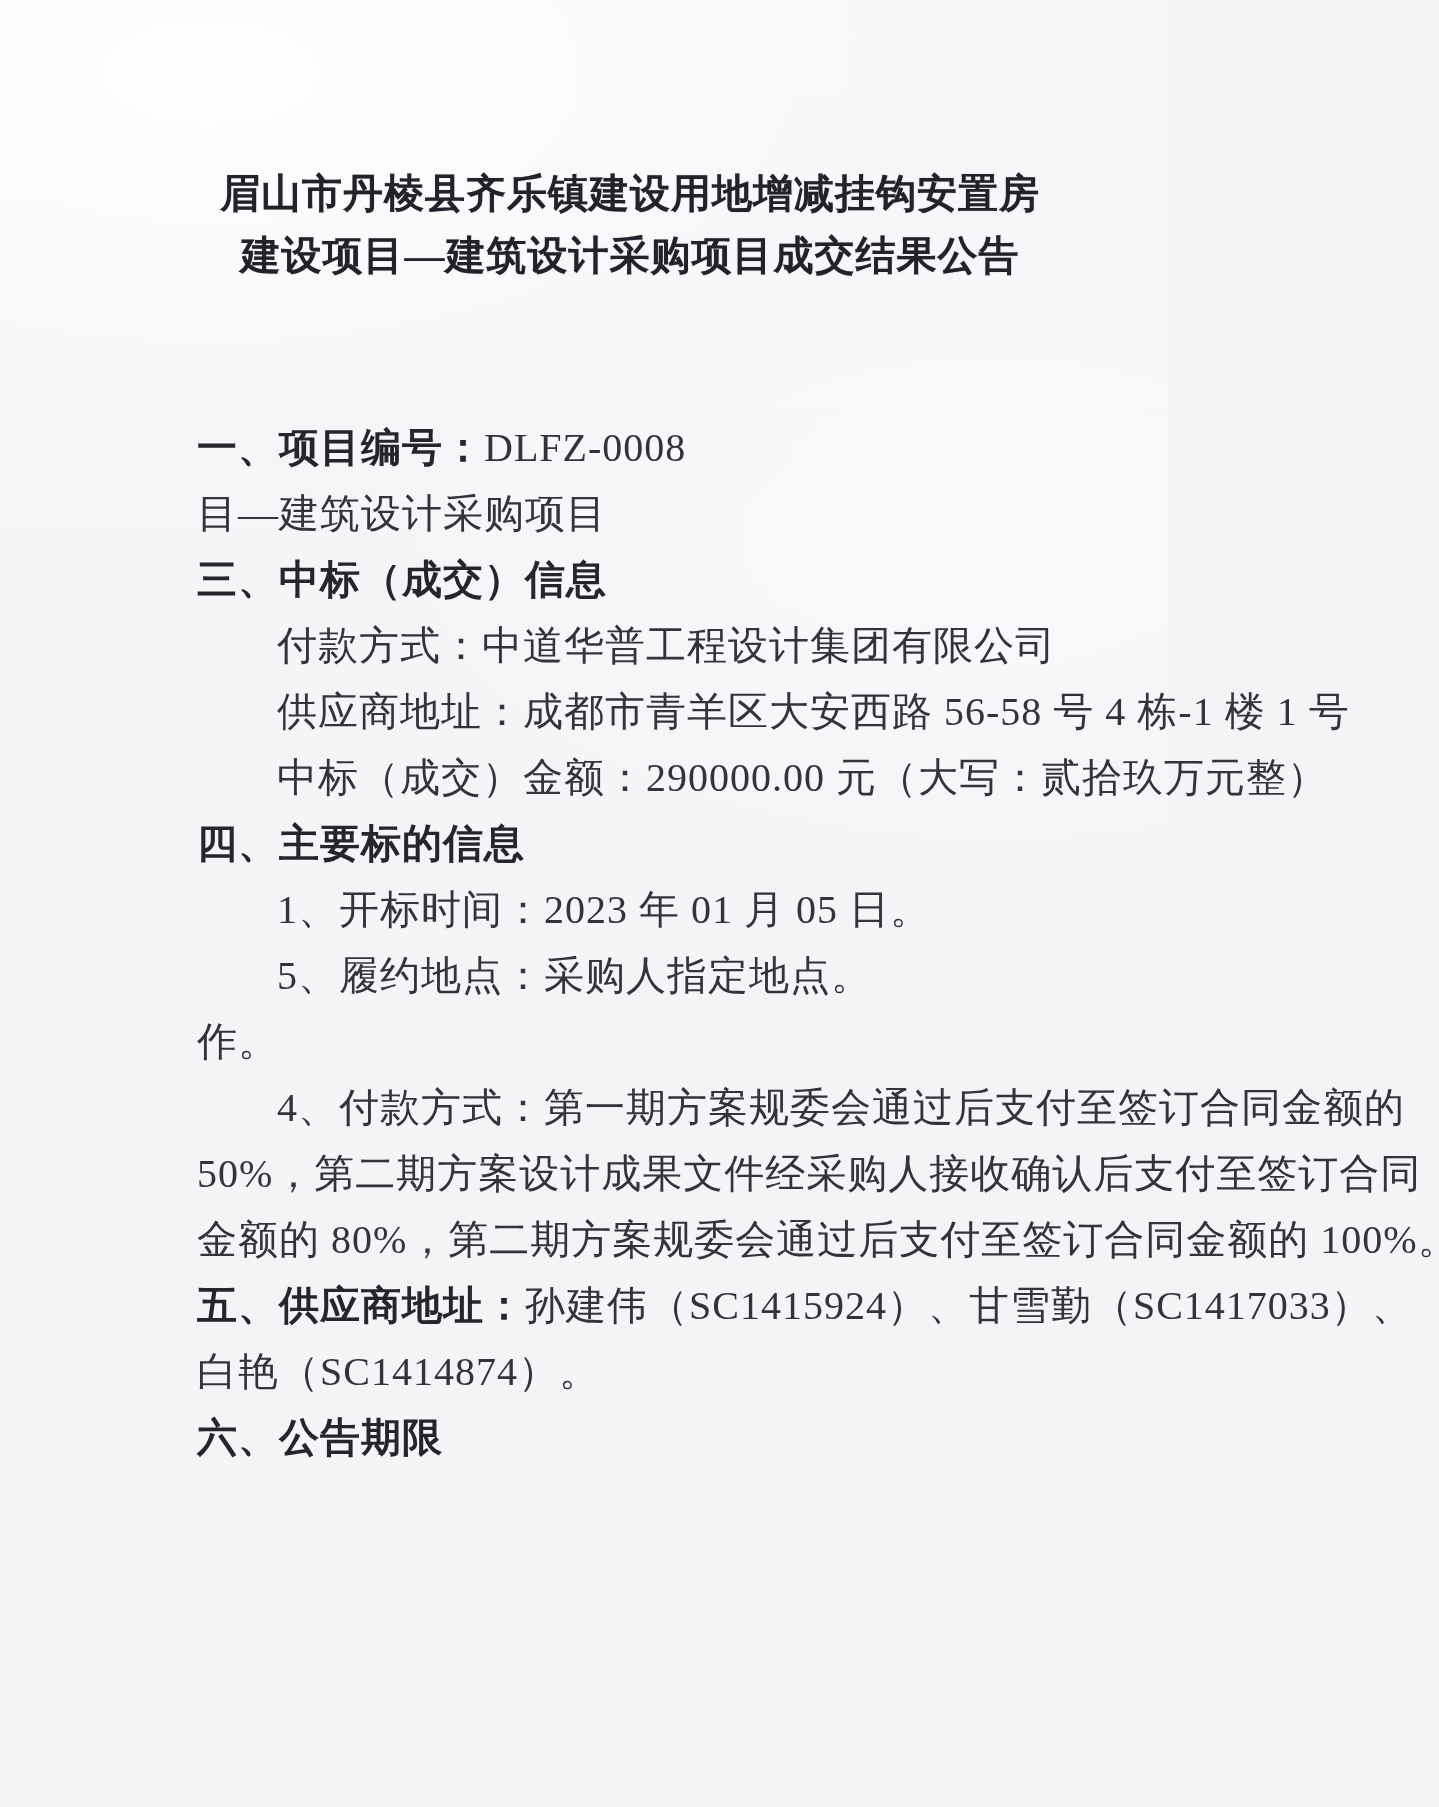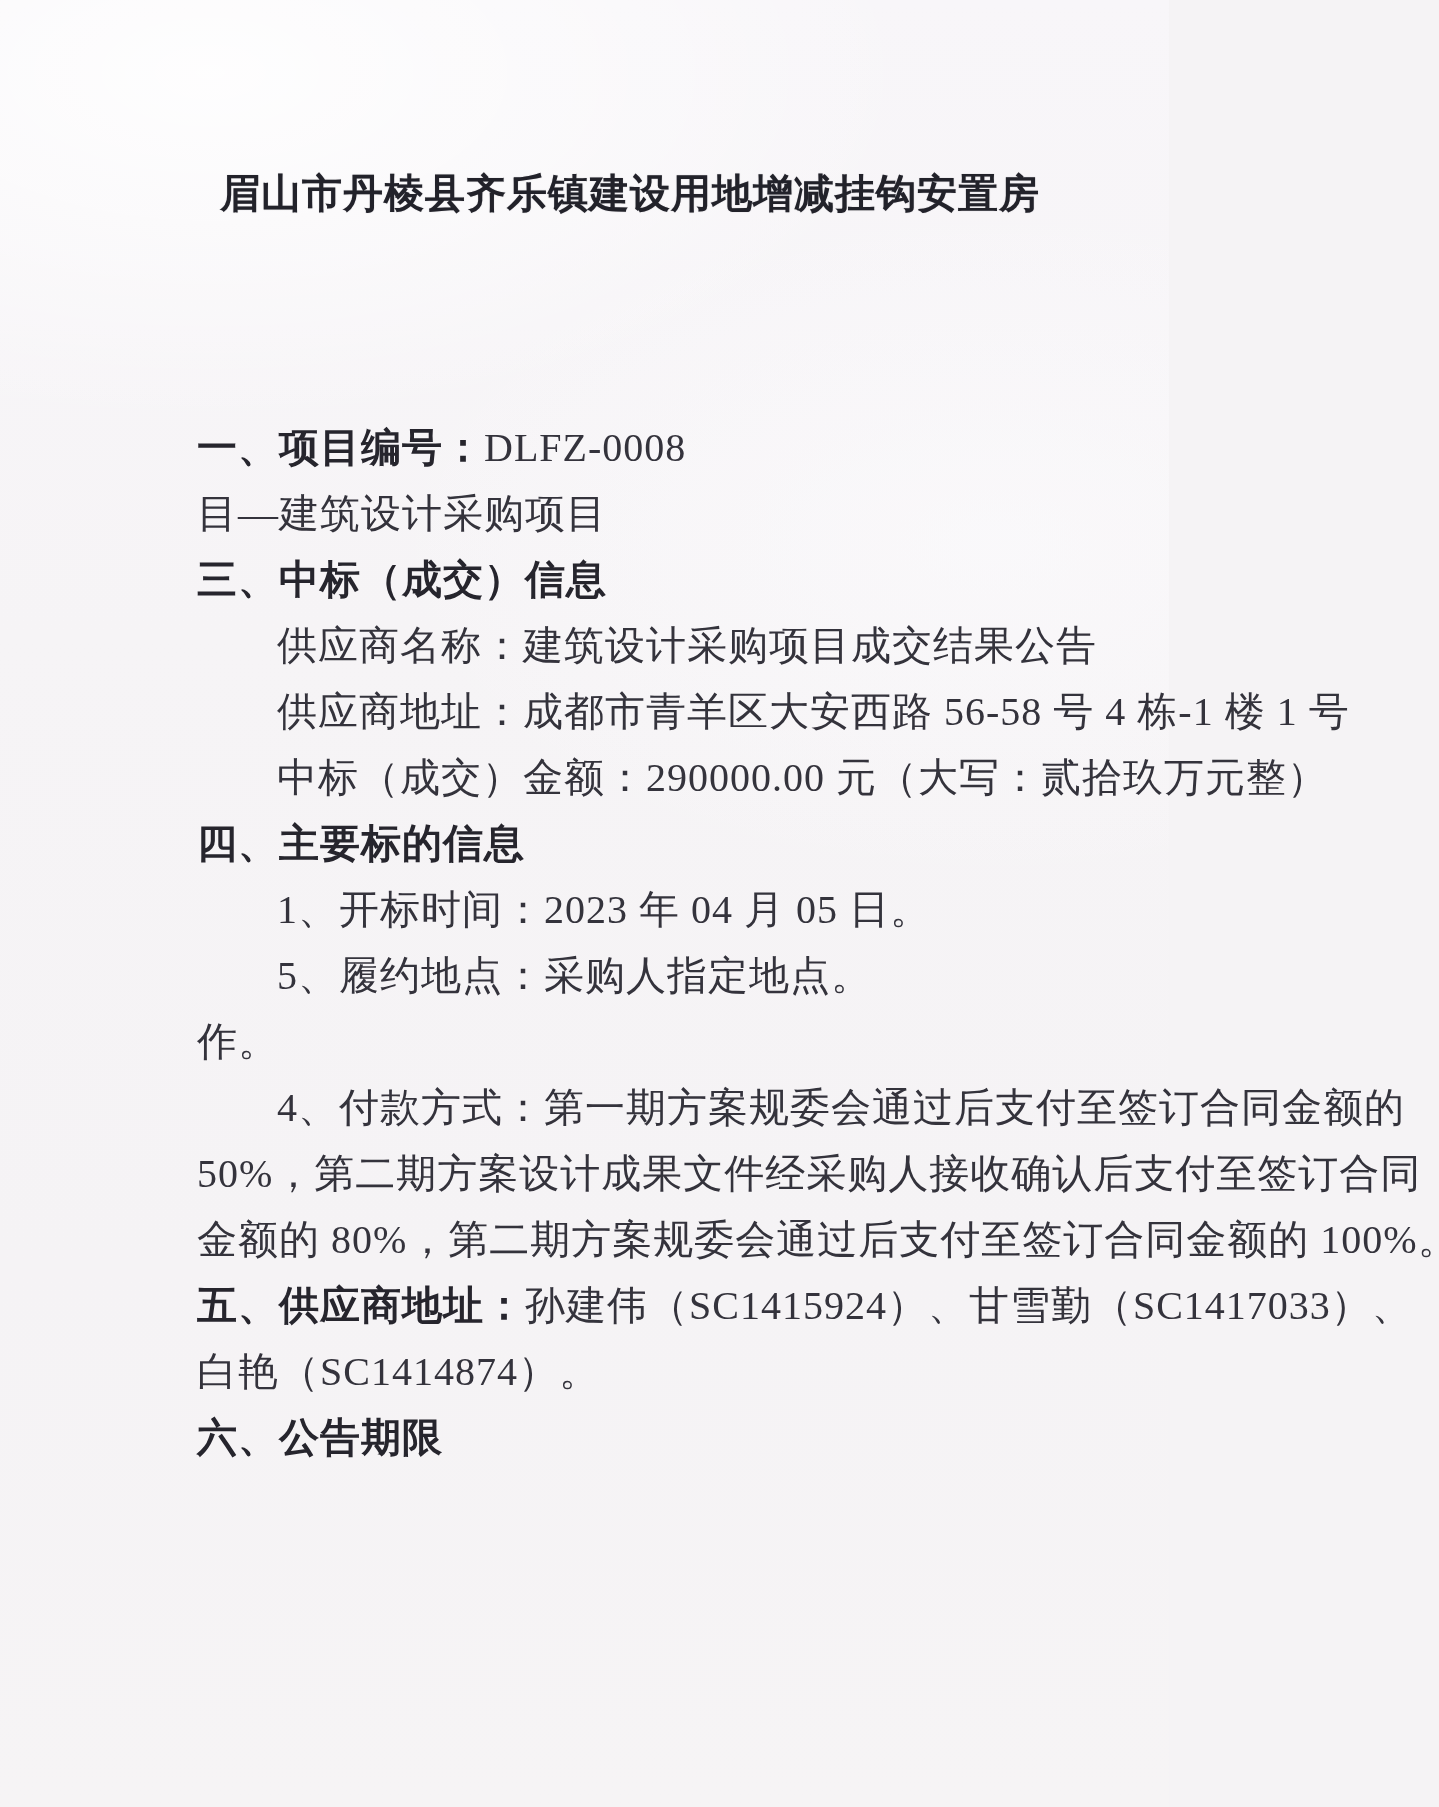--- a/index.html
+++ b/index.html
@@ -48,31 +48,32 @@
   }
   .indent1{padding-left:80px;}
 </style>
 </head>
 <body>
 
 <div class="page">
 
   <div class="title-block">
     <div>眉山市丹棱县齐乐镇建设用地增减挂钩安置房</div>
+    <div>建设项目—建筑设计采购项目成交结果公告</div>
   </div>
 
   <div class="body-block">
     <div class="line"><span class="b">一、项目编号：</span><span>DLFZ-0008</span></div>
     <div class="line"><span class="b"></span><span>目—建筑设计采购项目</span></div>
     <div class="line"><span class="b">三、中标（成交）信息</span><span></span></div>
-    <div class="line indent1"><span class="b"></span><span>供应商名称：建筑设计采购项目成交结果公告</span></div>
+    <div class="line indent1"><span class="b"></span><span>付款方式：中道华普工程设计集团有限公司</span></div>
     <div class="line indent1"><span class="b"></span><span>供应商地址：成都市青羊区大安西路 56-58 号 4 栋-1 楼 1 号</span></div>
     <div class="line indent1"><span class="b"></span><span>中标（成交）金额：290000.00 元（大写：贰拾玖万元整）</span></div>
     <div class="line"><span class="b">四、主要标的信息</span><span></span></div>
-    <div class="line indent1"><span class="b"></span><span>1、开标时间：2023 年 04 月 05 日。</span></div>
+    <div class="line indent1"><span class="b"></span><span>1、开标时间：2023 年 01 月 05 日。</span></div>
     <div class="line indent1"><span class="b"></span><span>5、履约地点：采购人指定地点。</span></div>
     <div class="line"><span class="b"></span><span>作。</span></div>
     <div class="line indent1"><span class="b"></span><span>4、付款方式：第一期方案规委会通过后支付至签订合同金额的</span></div>
     <div class="line"><span class="b"></span><span>50%，第二期方案设计成果文件经采购人接收确认后支付至签订合同</span></div>
     <div class="line"><span class="b"></span><span>金额的 80%，第二期方案规委会通过后支付至签订合同金额的 100%。</span></div>
     <div class="line"><span class="b">五、供应商地址：</span><span>孙建伟（SC1415924）、甘雪勤（SC1417033）、</span></div>
     <div class="line"><span class="b"></span><span>白艳（SC1414874）。</span></div>
     <div class="line"><span class="b">六、公告期限</span><span></span></div>
   </div>
 

